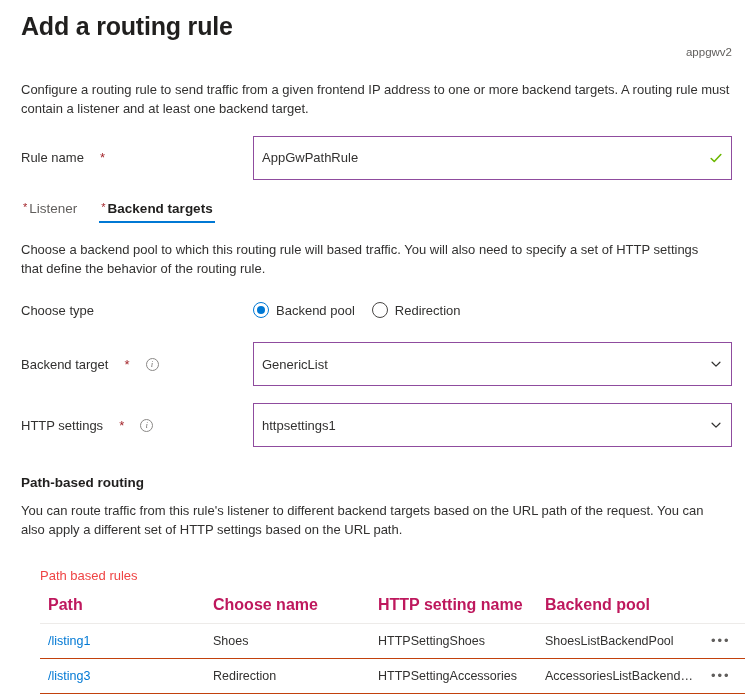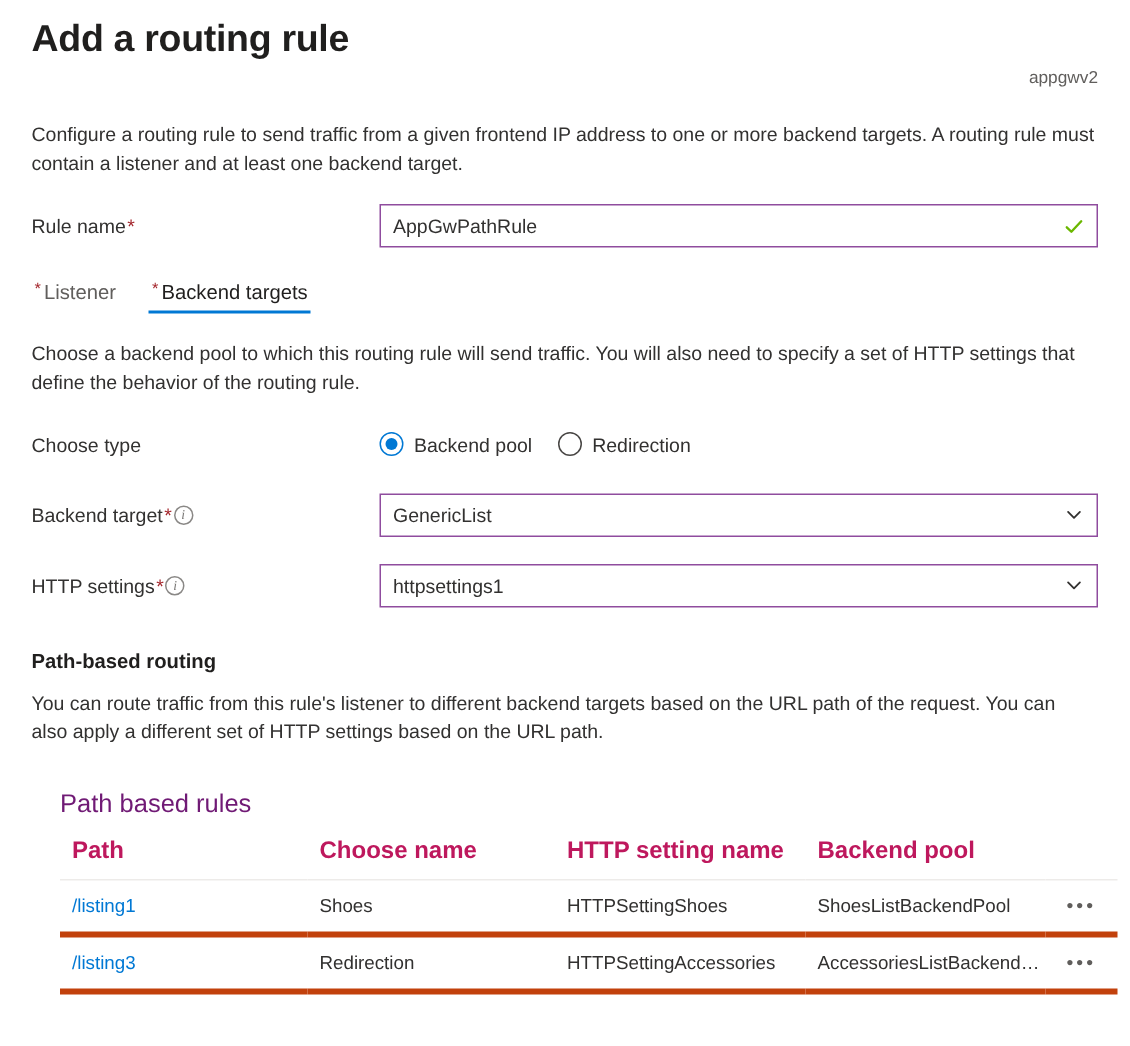--- a/index.html
+++ b/index.html
@@ -47,42 +47,42 @@
     margin-top: 17px;
     min-height: 30px;
   }
   .form-label {
     width: 232px;
     flex: 0 0 232px;
     font-size: 13px;
     color: #323130;
     display: flex;
     align-items: center;
-    gap: 1px;
+    gap: 16px;
   }
   .req-star { color: #a4262c; font-size: 13px; line-height: 1; }
 
   .info-icon {
     width: 13px; height: 13px;
     border: 1px solid #8a8886;
     border-radius: 50%;
     display: inline-flex;
     align-items: center;
     justify-content: center;
     font-size: 9px;
     color: #797775;
     font-style: italic;
     line-height: 1;
     font-family: "Liberation Serif", serif;
   }
 
   .field {
     position: relative;
     width: 492px;
-    height: 29px;
+    height: 44px;
     border: 1px solid #8f4c9e;
     background: #fff;
     display: flex;
     align-items: center;
     padding: 0 8px;
     font-size: 13px;
     color: #323130;
   }
   .field-text { flex: 1; white-space: nowrap; overflow: hidden; }
 
@@ -101,21 +101,21 @@
     padding: 0 2px 7px 2px;
     font-size: 13.5px;
     cursor: pointer;
     display: flex;
     align-items: flex-start;
     gap: 2px;
     white-space: nowrap;
   }
   .tab .tstar { color: #a4262c; font-size: 11px; line-height: 1.1; }
   .tab.inactive .tlabel { color: #605e5c; font-weight: 400; }
-  .tab.active .tlabel { color: #201f1e; font-weight: 400; }
+  .tab.active .tlabel { color: #201f1e; font-weight: 700; }
   .tab.active::after {
     content: "";
     position: absolute;
     left: 0; right: 0; bottom: 0;
     height: 2px;
     background: #0078d4;
   }
 
   .section-desc {
     font-size: 13px;
@@ -151,41 +151,41 @@
   
   .subhead {
     font-size: 13.5px;
     font-weight: 600;
     color: #201f1e;
     margin-top: 28px;
   }
 
   .table-wrap { margin-top: 28px; padding-left: 19px; }
   .table-caption {
-    font-size: 17px;
-    color: #701a75;
+    font-size: 13px;
+    color: #ef4444;
     margin-bottom: 13px;
   }
   table.pb-table {
     width: 705px;
     border-collapse: collapse;
     table-layout: fixed;
     font-size: 12.5px;
   }
   table.pb-table th {
     text-align: left;
     font-weight: 600;
     color: #be185d;
     font-size: 16px;
     padding: 0 0 9px 8px;
     border-bottom: 1px solid #edebe9;
   }
   table.pb-table td {
     padding: 10px 0 10px 8px;
-    border-bottom: 4px solid #c2410c;
+    border-bottom: 1px solid #c2410c;
     color: #323130;
     white-space: nowrap;
     overflow: hidden;
     text-overflow: ellipsis;
   }
   .col-path { width: 165px; }
   .col-target { width: 165px; }
   .col-http { width: 167px; }
   .col-pool { width: 160px; }
   .col-menu { width: 48px; }
@@ -229,21 +229,21 @@
     <div class="tab inactive">
       <span class="tstar">*</span>
       <span class="tlabel">Listener</span>
     </div>
     <div class="tab active">
       <span class="tstar">*</span>
       <span class="tlabel">Backend targets</span>
     </div>
   </div>
 
-  <div class="section-desc">Choose a backend pool to which this routing rule will send traffic. You will also need to specify a set of HTTP settings that define the behavior of the routing rule.</div>
+  <div class="section-desc">Choose a backend pool to which this routing rule will based traffic. You will also need to specify a set of HTTP settings that define the behavior of the routing rule.</div>
 
   <div class="form-row">
     <div class="form-label">
       <span>Choose type</span>
     </div>
     <div class="radio-group">
       <div class="radio-opt selected">
         <span class="radio-mark"></span>
         <span>Backend pool</span>
       </div>

